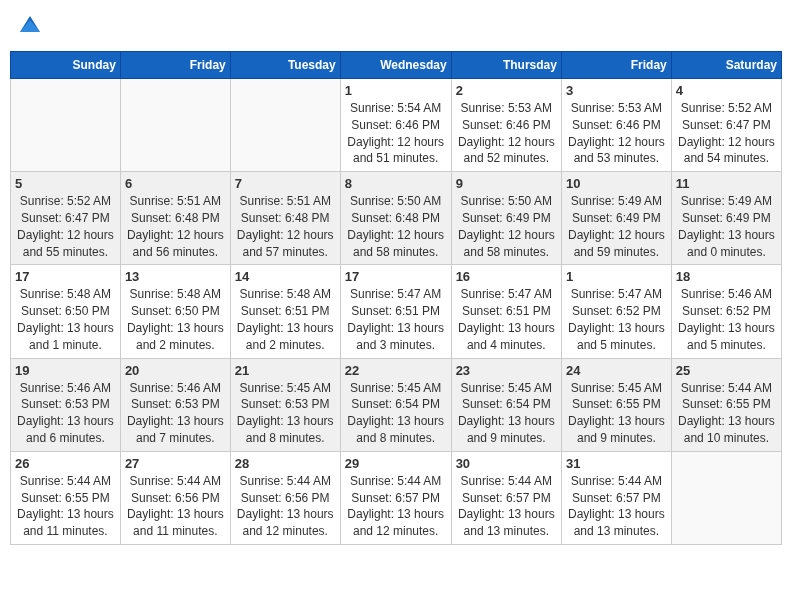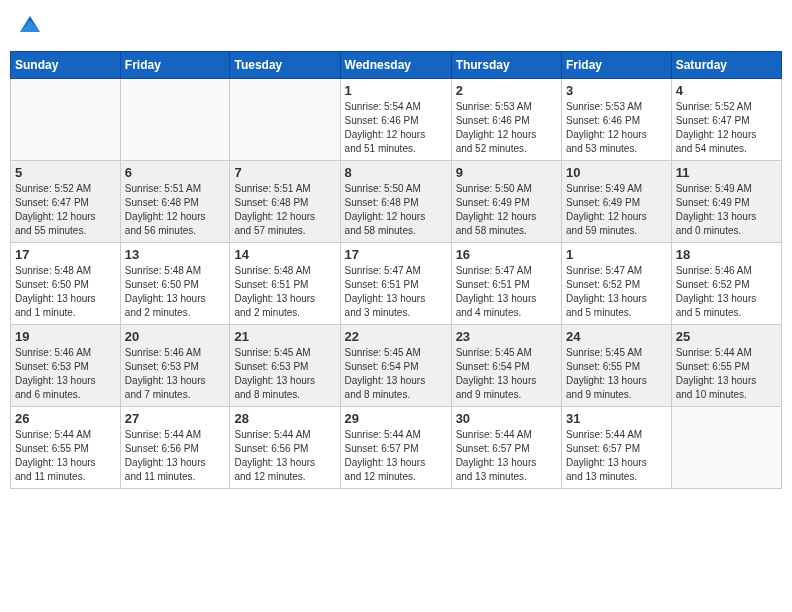--- a/index.html
+++ b/index.html
@@ -51,21 +51,21 @@
     .calendar {
       width: 100%;
       border-collapse: collapse;
     }
     .calendar th {
       background-color: #1565c0;
       color: #fff;
       font-size: 12px;
       font-weight: bold;
       padding: 6px 4px;
-      text-align: left;
+      text-align: right;
       border: 1px solid #0d47a1;
     }
     .calendar td {
       border: 1px solid #ccc;
       vertical-align: top;
       padding: 4px;
       width: 113px;
       min-height: 80px;
       font-size: 10px;
       color: #333;
@@ -74,23 +74,24 @@
     .calendar td.empty {
       background: #f9f9f9;
     }
     .day-number {
       font-size: 13px;
       font-weight: bold;
       color: #333;
       margin-bottom: 2px;
     }
     .day-info {
-      font-size: 10px;
+      font-size: 12px;
       line-height: 1.4;
       color: #333;
+      text-align: center;
     }
     .row-shaded td {
       background: #f0f0f0;
     }
   </style>
 </head>
 <body>
 
 <div class="header">
   <div class="logo">

